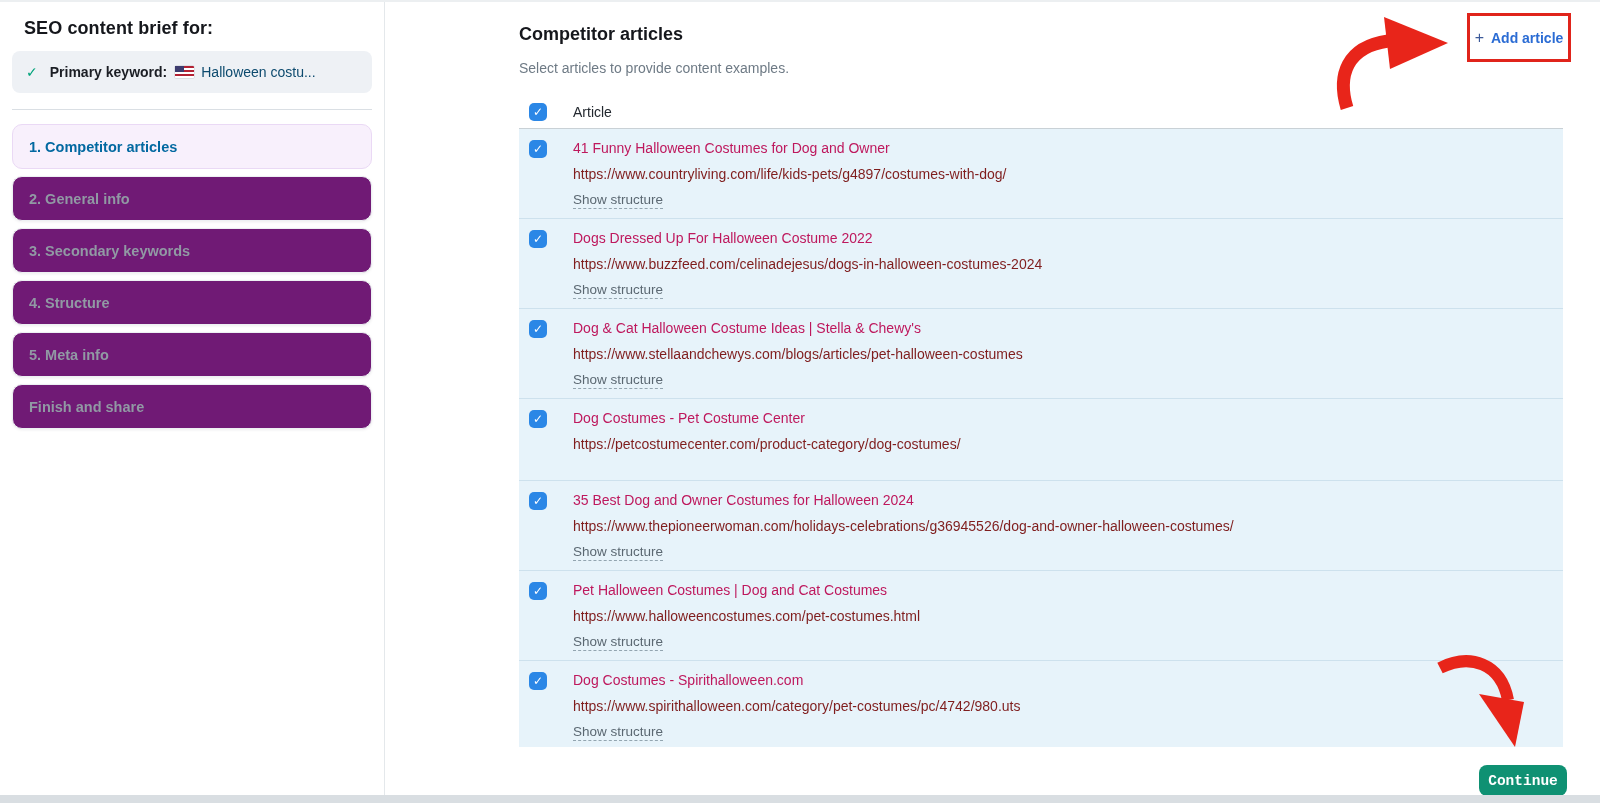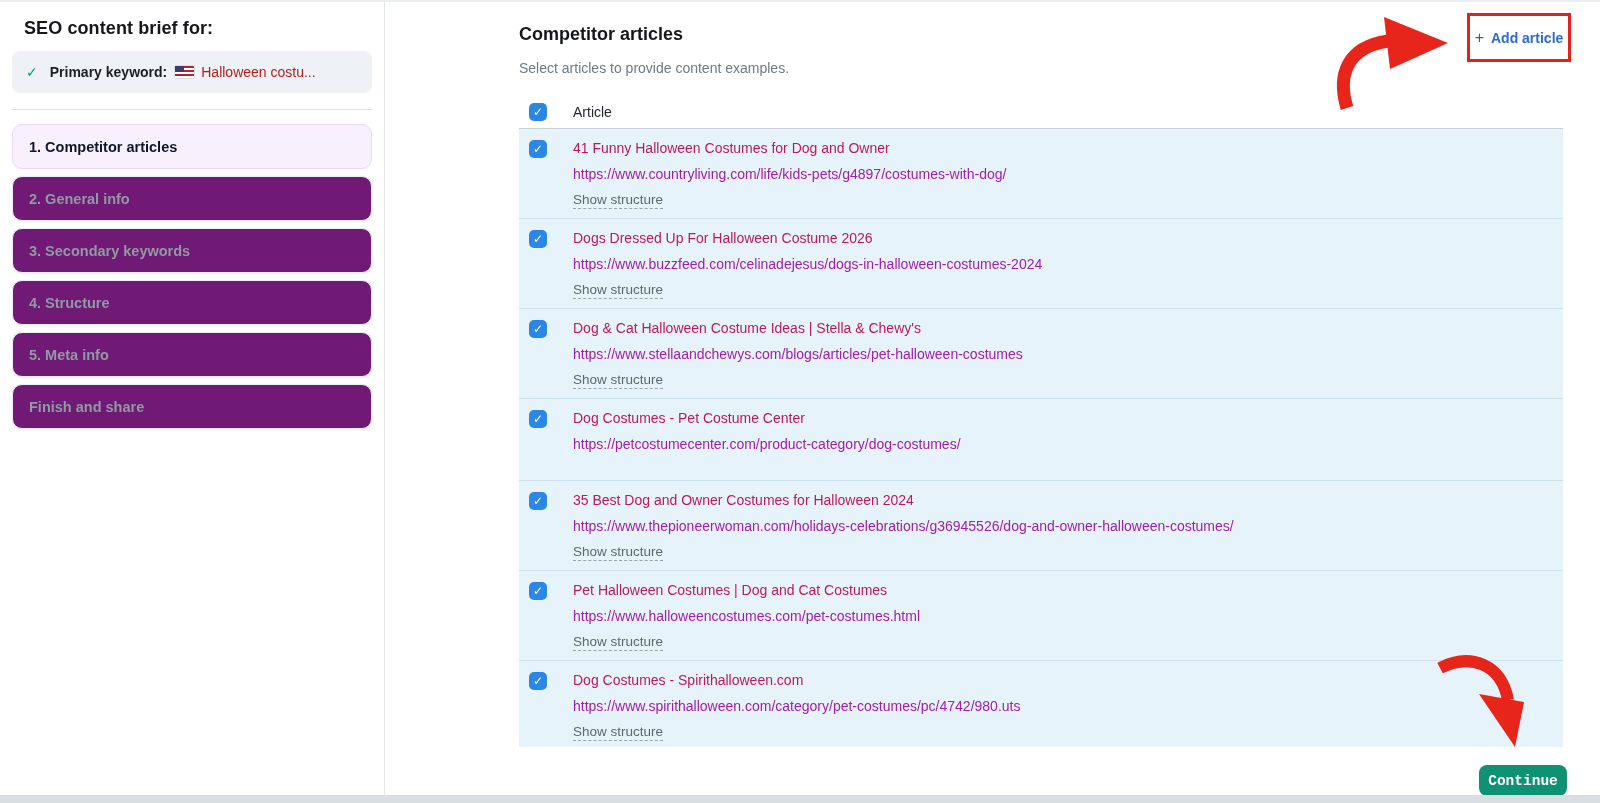--- a/index.html
+++ b/index.html
@@ -9,41 +9,41 @@
 
   
   .sidebar { position:absolute; left:0; top:2px; width:385px; height:793px; background:#fff; border-right:1px solid #e4e8eb; padding:16px 12px 14px 12px; }
   .sidebar-title { font-size:18px; font-weight:700; color:#15171c; padding-left:12px; letter-spacing:.1px; }
   .keyword-chip { margin-top:12px; height:42px; background:#eef1f5; border-radius:8px; display:flex; align-items:center; padding:0 14px; }
   .chip-check { color:#00a37a; font-weight:700; font-size:14px; margin-right:12px; }
   .chip-label { font-size:14px; font-weight:700; color:#1b1e24; margin-right:8px; white-space:nowrap; }
   .us-flag { position:relative; width:19px; height:12px; margin-right:7px; flex:0 0 auto;
     background:repeating-linear-gradient(#b22234 0 2px,#fff 2px 4px); border-radius:1px; box-shadow:0 0 0 .5px #c9ced4; }
   .us-flag::before { content:""; position:absolute; left:0; top:0; width:9px; height:6px; background:#3c3b6e; }
-  .chip-value { font-size:14px; color:#b91c1c; overflow:hidden; text-overflow:ellipsis; white-space:nowrap; }
+  .chip-value { font-size:14px; color:#0c4a6e; overflow:hidden; text-overflow:ellipsis; white-space:nowrap; }
   .sidebar-divider { height:1px; background:#dadfe4; margin:16px 0 14px 0; }
   .step { height:45px; background:#701a75; border:1px solid #edf0f3; border-radius:10px; box-shadow:0 1px 3px rgba(25,30,40,.08); display:flex; align-items:center; padding:0 16px; margin-bottom:7px; font-size:14.5px; font-weight:700; color:#9199a4; cursor:pointer; }
-  .step.active { background:#f8f0fc; border-color:#ead9f5; color:#0f172a; box-shadow:none; }
+  .step.active { background:#f8f0fc; border-color:#ead9f5; color:#0369a1; box-shadow:none; }
 
   
   .main { position:absolute; left:386px; top:2px; width:1196px; height:801px; background:#fff; overflow:hidden; }
   .main-title { position:absolute; left:133px; top:22px; font-size:18px; font-weight:700; color:#15171c; }
   .main-subtitle { position:absolute; left:133px; top:58px; font-size:14px; color:#6e7a85; }
   .table { position:absolute; left:133px; top:93px; width:1044px; }
   .table-header { display:flex; align-items:center; height:34px; padding-left:10px; border-bottom:1px solid #c9d1d6; background:#fff; }
   .header-label { font-size:14px; color:#23282f; margin-left:26px; }
   .checkbox { width:18px; height:18px; background:#2b87e6; border-radius:5px; flex:0 0 auto; display:flex; align-items:center; justify-content:center; color:#fff; font-size:12px; font-weight:700; cursor:pointer; }
   .rows { }
   .row { display:flex; background:#e7f3fa; padding:11px 0 9px 10px; border-top:1px solid rgba(163,196,216,.38); }
   .rows .row:first-child { border-top:none; }
   .row.no-show { padding-bottom:20px; }
   .row .checkbox { margin-top:0; }
   .row-body { margin-left:26px; min-width:0; }
   .row-title { font-size:14px; color:#be185d; line-height:16px; margin-bottom:9px; }
-  .row-url { display:inline-block; font-size:14px; color:#a21caf; line-height:16px; margin-bottom:8px; text-decoration:none; cursor:pointer; }
+  .row-url { display:inline-block; font-size:14px; color:#7f1d1d; line-height:16px; margin-bottom:8px; text-decoration:none; cursor:pointer; }
   .row-show { display:inline-block; font-size:13.5px; color:#5b6872; line-height:16px; border-bottom:1px dashed #93a5b0; cursor:pointer; }
 
   
   .add-article-box { position:absolute; left:1467px; top:13px; width:104px; height:49px; border:3px solid #e0241b; display:flex; align-items:center; justify-content:center; background:#fff; }
   .add-article { display:flex; align-items:center; gap:7px; font-size:14px; font-weight:600; color:#2b6cd4; cursor:pointer; white-space:nowrap; }
   .add-plus { font-size:16px; font-weight:500; color:#3c5a9a; }
   .annot-arrow { position:absolute; pointer-events:none; }
 
   
   .footer { position:absolute; left:386px; right:0; bottom:8px; height:48px; background:#fff; }
@@ -101,21 +101,21 @@
     <div class="checkbox">✓</div>
     <div class="row-body">
       <div class="row-title">41 Funny Halloween Costumes for Dog and Owner</div>
       <div><a class="row-url">https://www.countryliving.com/life/kids-pets/g4897/costumes-with-dog/</a></div>
       <div><span class="row-show">Show structure</span></div>
     </div>
   </div>
           <div class="row">
     <div class="checkbox">✓</div>
     <div class="row-body">
-      <div class="row-title">Dogs Dressed Up For Halloween Costume 2026</div>
+      <div class="row-title">Dogs Dressed Up For Halloween Costume 2022</div>
       <div><a class="row-url">https://www.buzzfeed.com/celinadejesus/dogs-in-halloween-costumes-2024</a></div>
       <div><span class="row-show">Show structure</span></div>
     </div>
   </div>
           <div class="row">
     <div class="checkbox">✓</div>
     <div class="row-body">
       <div class="row-title">Dog &amp; Cat Halloween Costume Ideas | Stella &amp; Chewy's</div>
       <div><a class="row-url">https://www.stellaandchewys.com/blogs/articles/pet-halloween-costumes</a></div>
       <div><span class="row-show">Show structure</span></div>

